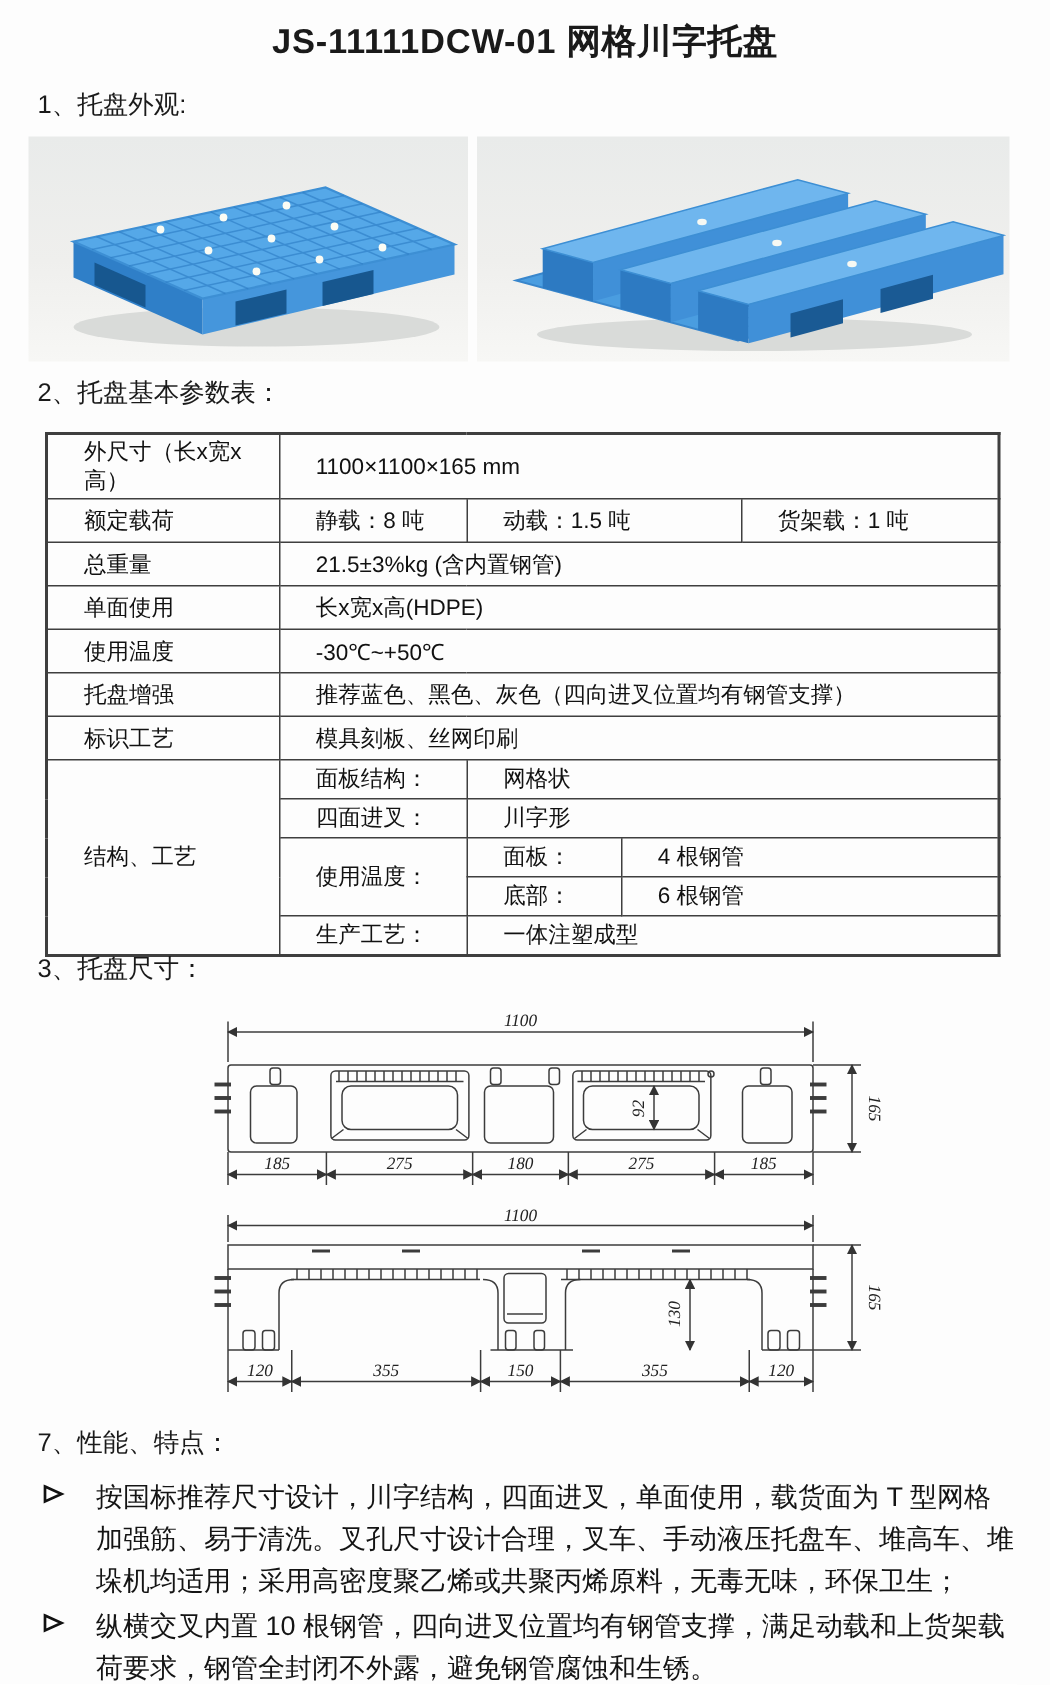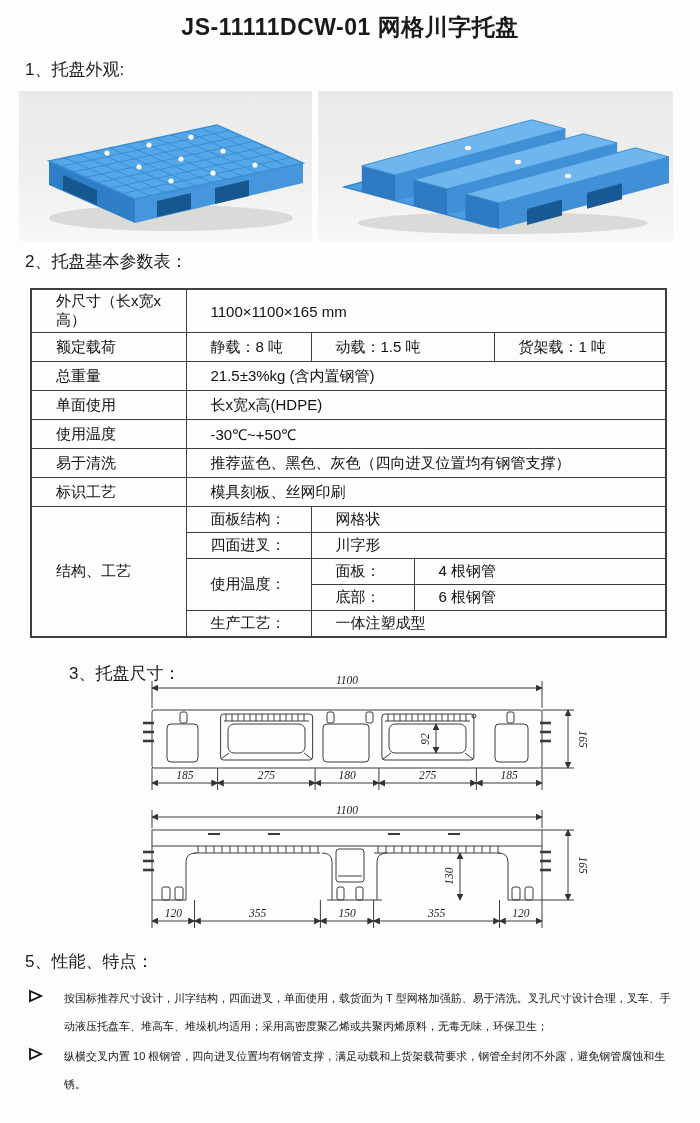--- a/index.html
+++ b/index.html
@@ -1,32 +1,32 @@
 <!DOCTYPE html>
 <html><head>
 <meta charset="utf-8">
 <style>
   html,body{margin:0;padding:0;background:#ffffff;}
   body{font-family:"Liberation Sans",sans-serif;color:#1a1a1a;}
   .page{position:relative;width:700px;height:1123px;background:#fdfdfd;overflow:hidden;}
   .title{position:absolute;top:12px;left:0;width:700px;text-align:center;font-size:23px;font-weight:700;letter-spacing:.5px;}
   .sec-h{position:absolute;left:25px;font-size:17px;font-weight:400;}
-  #h1{top:58px;} #h2{top:250px;} #h3{top:662px;margin-left:44px;} #h4{top:950px;}
+  #h1{top:58px;} #h2{top:250px;} #h3{top:634px;} #h4{top:950px;}
   .photos{position:absolute;top:91px;left:19px;display:flex;gap:6px;}
   .photo{background:linear-gradient(180deg,#e9ebea 0%,#efefed 55%,#f7f7f5 100%);}
   table.spec{position:absolute;top:288px;left:30px;border-collapse:collapse;table-layout:fixed;width:635px;border:2px solid #3f3f3f;}
   table.spec td{border:1px solid #3f3f3f;font-size:15px;padding:2px 24px;vertical-align:middle;color:#111;}
   tr.r29{height:29px;} tr.r26{height:26px;}
   .drawing{position:absolute;left:108px;}
   #d1{top:666px;} #d2{top:804px;}
   .dim-num{font-family:"Liberation Serif",serif;font-style:italic;font-size:11.5px;fill:#222;}
   .feat{position:absolute;left:28px;top:984px;width:650px;}
   .feat-item{display:flex;margin-bottom:2px;}
   .feat-marker{flex:0 0 36px;padding-top:5px;}
-  .feat-text{font-size:11px;line-height:28px;color:#141414;}
+  .feat-text{font-size:18px;line-height:28px;color:#141414;}
 </style>
 </head>
 <body>
 
 <div class="page">
 
   <div class="title">JS-11111DCW-01 网格川字托盘</div>
 
   <div id="h1" class="sec-h">1、托盘外观:</div>
 
@@ -144,21 +144,21 @@
     </tr>
     <tr class="r29">
       <td>单面使用</td>
       <td colspan="4">长x宽x高(HDPE)</td>
     </tr>
     <tr class="r29">
       <td>使用温度</td>
       <td colspan="4">-30℃~+50℃</td>
     </tr>
     <tr class="r29">
-      <td>易于清洗</td>
+      <td>托盘增强</td>
       <td colspan="4">推荐蓝色、黑色、灰色（四向进叉位置均有钢管支撑）</td>
     </tr>
     <tr class="r29">
       <td>标识工艺</td>
       <td colspan="4">模具刻板、丝网印刷</td>
     </tr>
     <tr class="r26">
       <td rowspan="5">结构、工艺</td>
       <td>面板结构：</td>
       <td colspan="3">网格状</td>
@@ -323,21 +323,21 @@
     <text class="dim-num" x="239" y="10" text-anchor="middle">1100</text>
     <text class="dim-num" x="65.3" y="113" text-anchor="middle">120</text>
     <text class="dim-num" x="149.5" y="113" text-anchor="middle">355</text>
     <text class="dim-num" x="239" y="113" text-anchor="middle">150</text>
     <text class="dim-num" x="328.6" y="113" text-anchor="middle">355</text>
     <text class="dim-num" x="412.8" y="113" text-anchor="middle">120</text>
     <text class="dim-num" x="345" y="72" text-anchor="middle" transform="rotate(-90 345 72)">130</text>
     <text class="dim-num" x="471" y="61" text-anchor="middle" transform="rotate(90 471 61)">165</text>
   </svg>
 
-  <div id="h4" class="sec-h">5、性能、特点：</div>
+  <div id="h4" class="sec-h">7、性能、特点：</div>
 
   <div class="feat">
     <div class="feat-item">
       <span class="feat-marker">
         <svg width="16" height="14" viewBox="0 0 16 14">
             <path d="M2 2 L13 7 L2 12 Z" fill="#ffffff" stroke="#111" stroke-width="1.8" stroke-linejoin="miter"></path>
           </svg>
       </span>
       <span class="feat-text">按国标推荐尺寸设计，川字结构，四面进叉，单面使用，载货面为 T 型网格加强筋、易于清洗。叉孔尺寸设计合理，叉车、手动液压托盘车、堆高车、堆垛机均适用；采用高密度聚乙烯或共聚丙烯原料，无毒无味，环保卫生；</span>
     </div>

